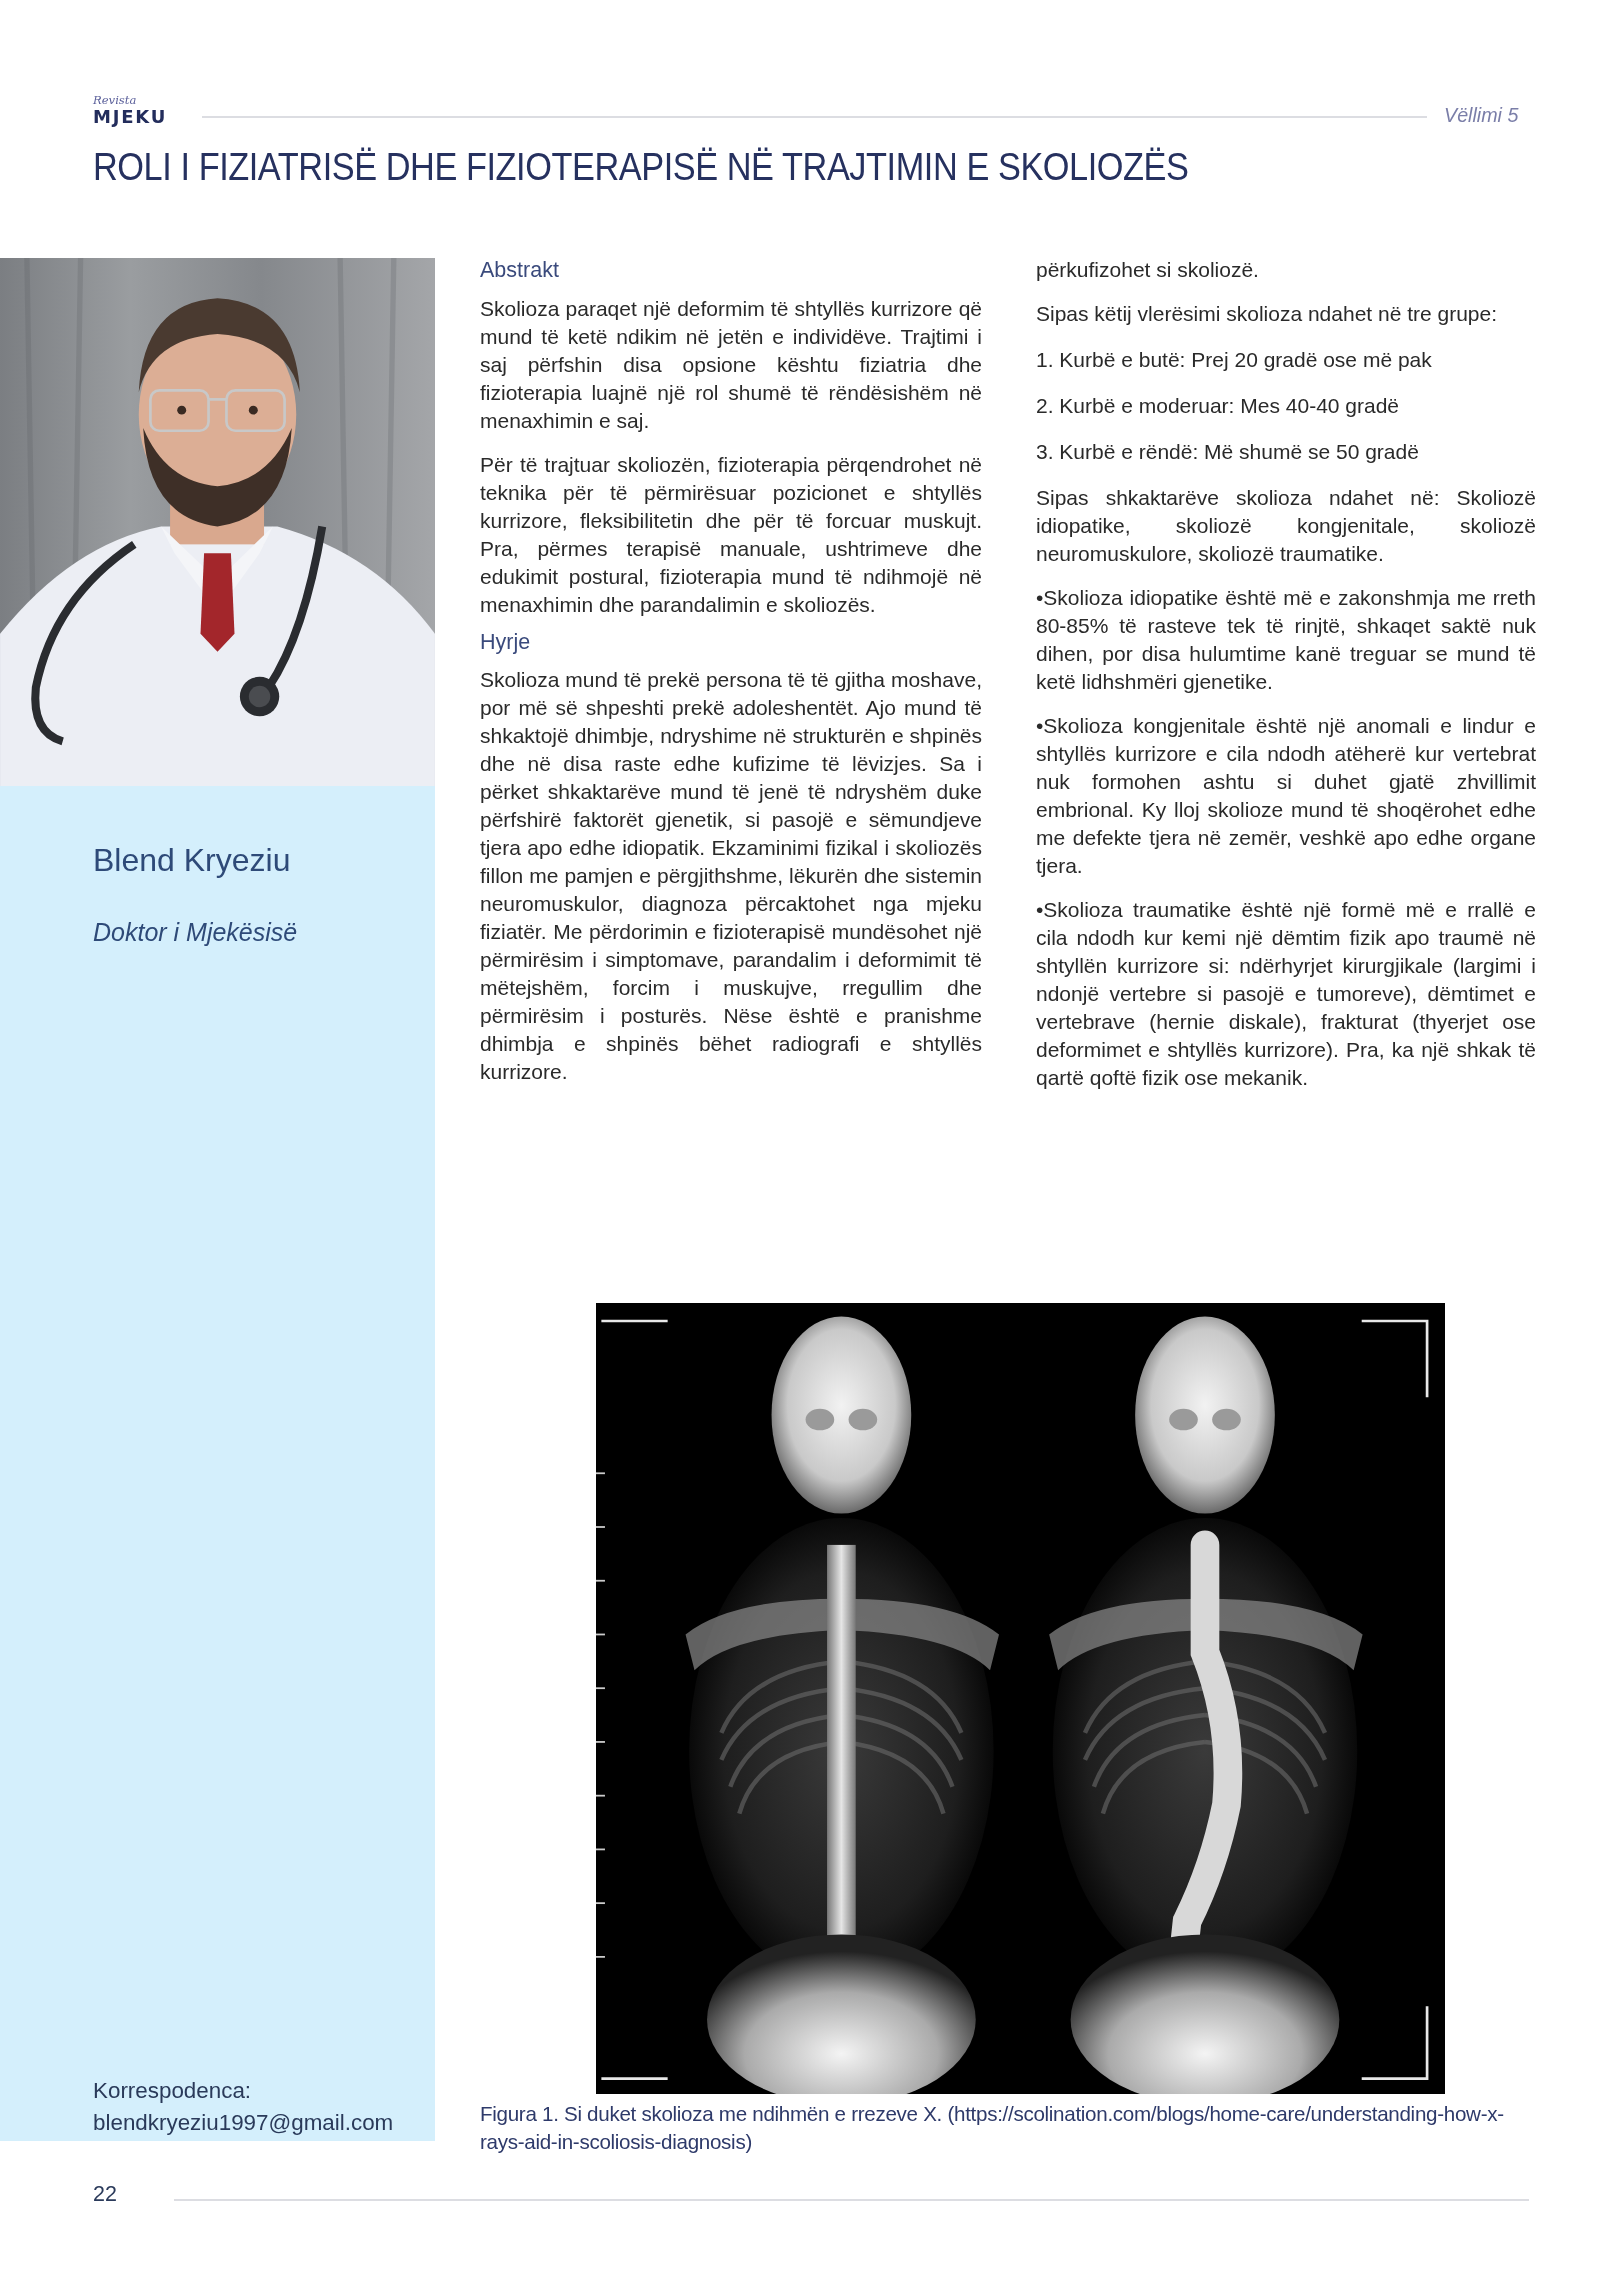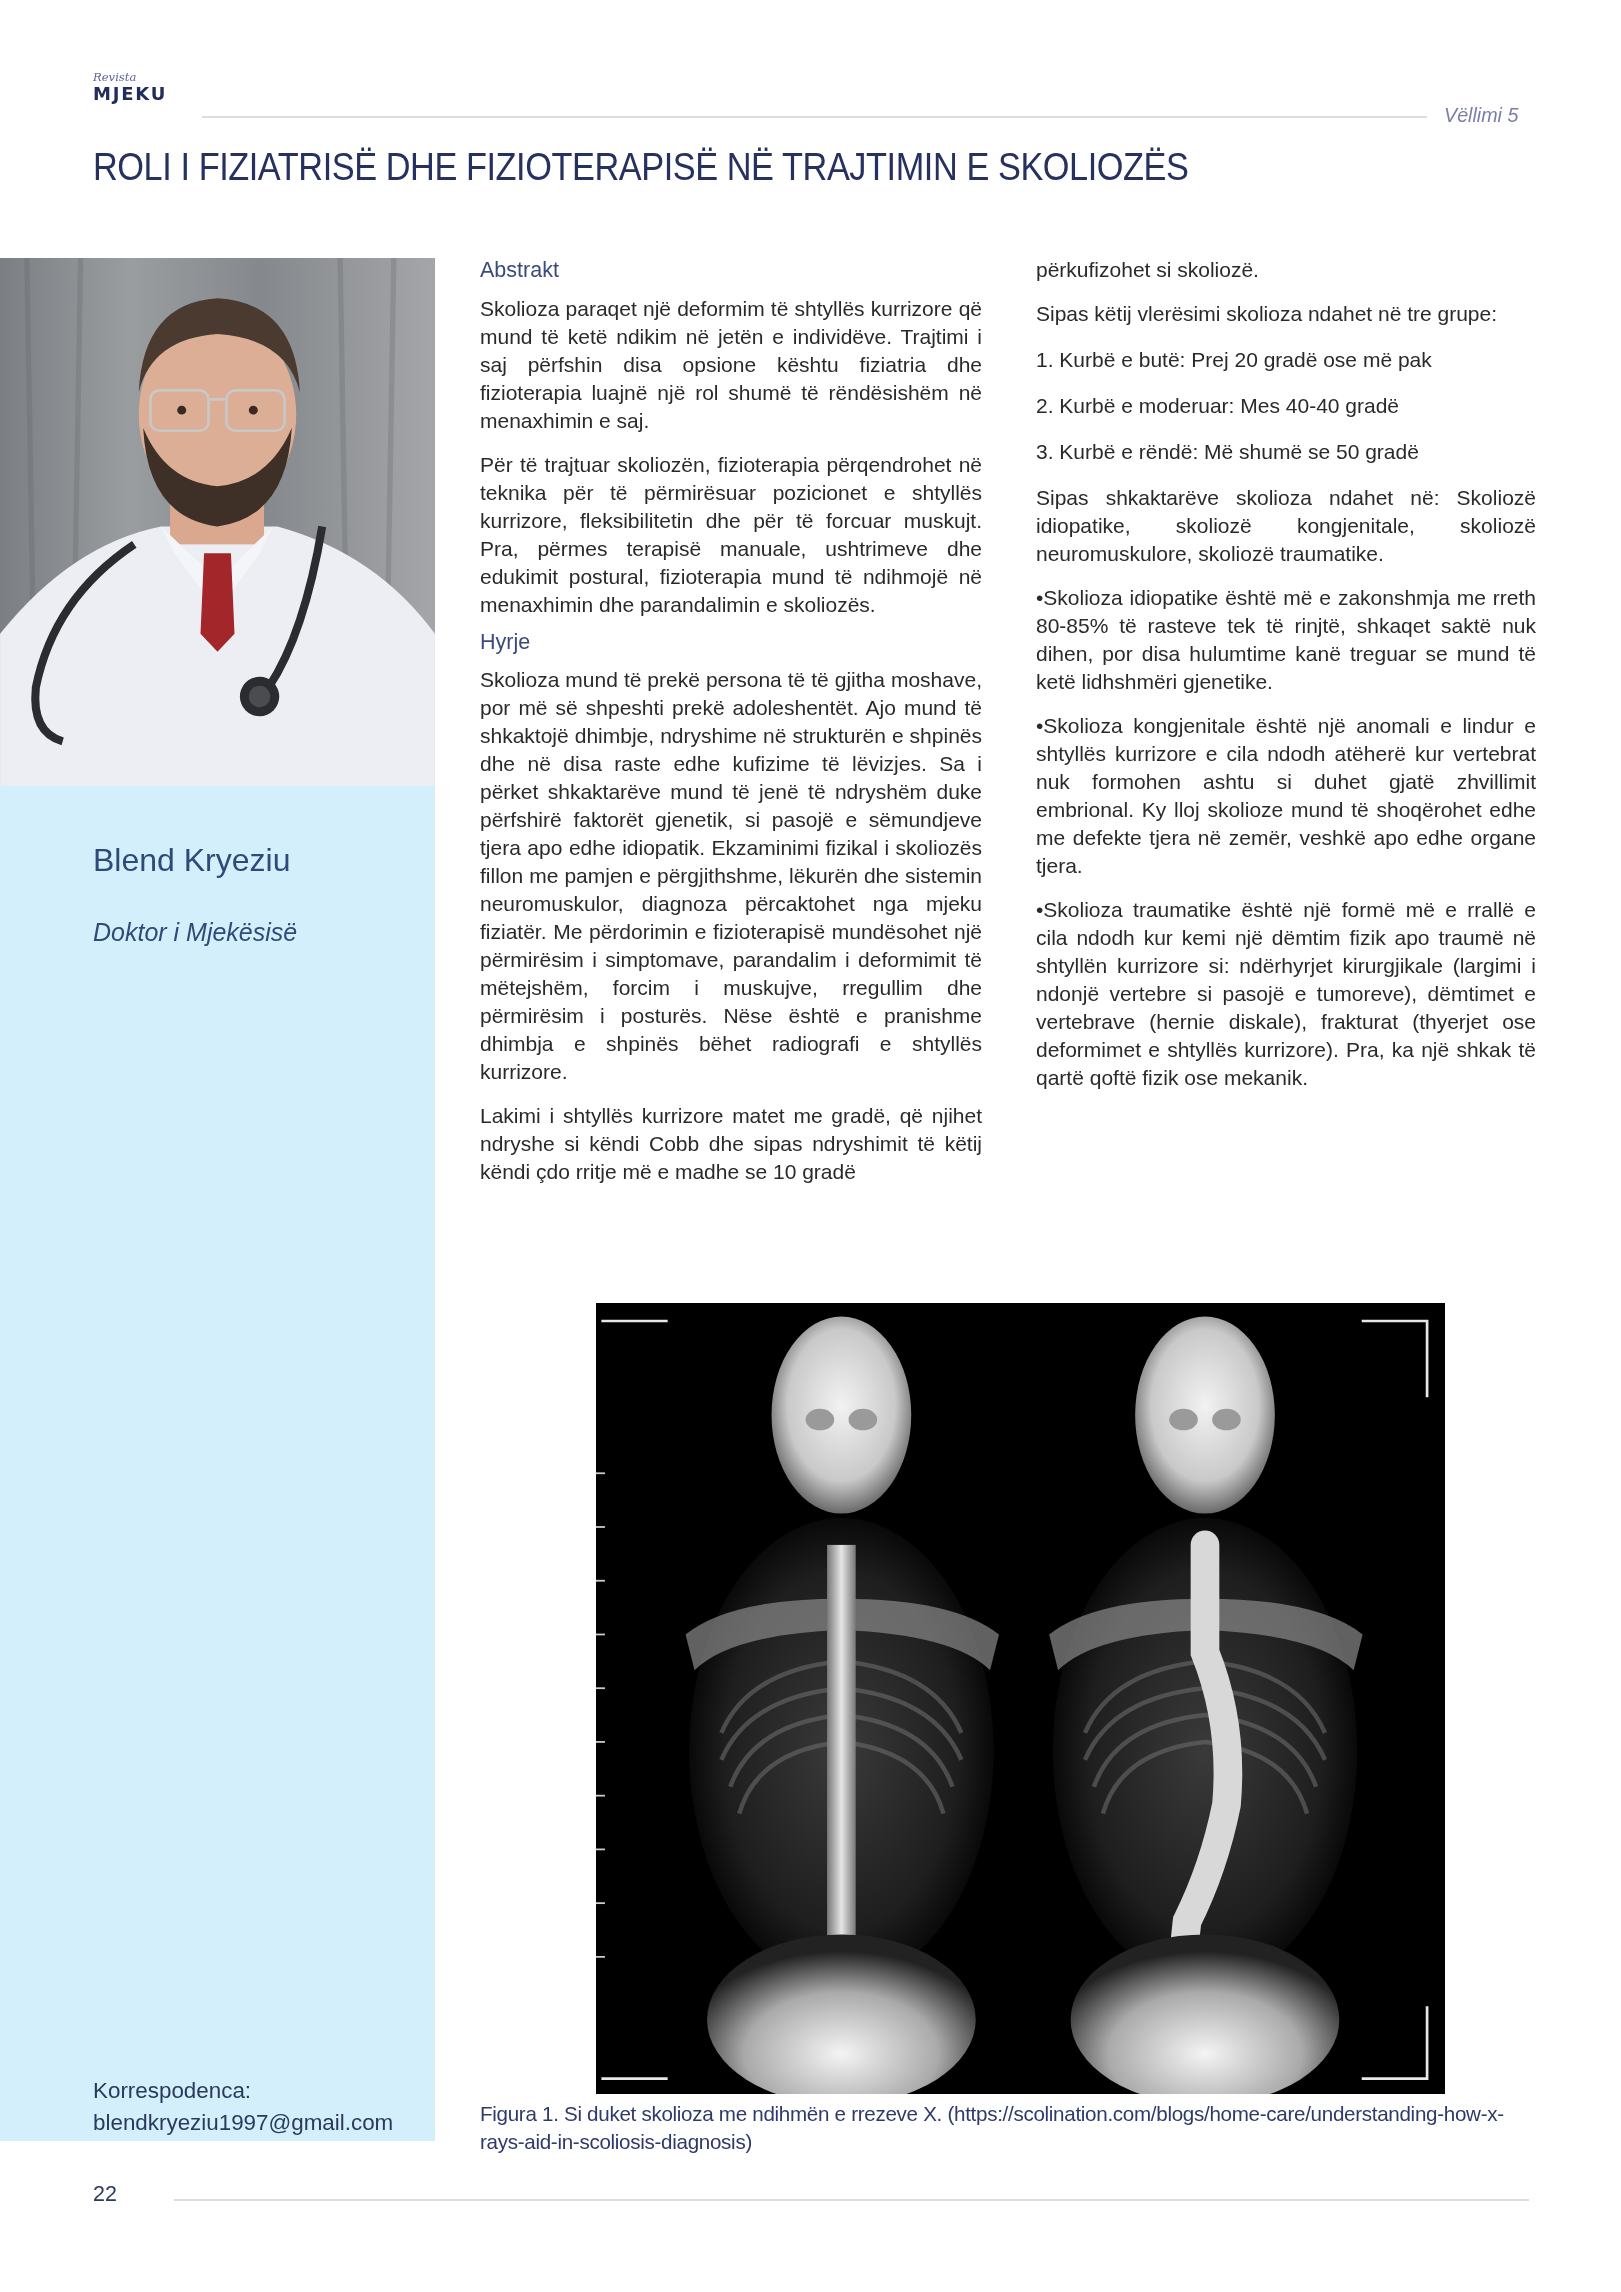--- a/index.html
+++ b/index.html
@@ -1,20 +1,20 @@
 <!DOCTYPE html>
 <html style="font-size:14.3px"><head>
 <meta charset="utf-8">
 <style>
   html, body { margin: 0; padding: 0; background: #ffffff; }
   body { width: 1621px; height: 2293px; position: relative; overflow: hidden;
          font-family: "Liberation Sans", "DejaVu Sans", sans-serif; color: #2a2a2a; }
 
   
-  .logo { position: absolute; left: 93px; top: 72px; line-height: 1; }
+  .logo { position: absolute; left: 93px; top: 95px; line-height: 1; }
   .logo .revista { font-family: "DejaVu Serif", serif; font-style: italic; font-size: 11.6px; color: #5a5f9a; display: block; }
   .logo .mjeku { font-family: "DejaVu Sans", sans-serif; font-weight: bold; font-size: 18px; letter-spacing: 1.8px; color: #232d5c; display: block; margin-top: 1.8px; }
   .header-rule { position: absolute; left: 202px; top: 116px; width: 1225px; height: 1.8px; background: #dcdde2; }
   .volume { position: absolute; left: 1444px; top: 104px; font-size: 19.7px; color: #7a7ea8; font-style: italic; }
 
   .title { position: absolute; left: 93px; top: 145px; font-size: 39px; color: #26315f; letter-spacing: -0.5px;
            font-family: "Liberation Sans", sans-serif; white-space: nowrap; transform: scaleX(0.88); transform-origin: left top; }
 
   
   .sidebar { position: absolute; left: 0; top: 786px; width: 435px; height: 1355px; background: #d4effc; }
@@ -104,21 +104,20 @@
 <div class="author-role">Doktor i Mjekësisë</div>
 <div class="corr-label">Korrespodenca:</div>
 <div class="corr-email">blendkryeziu1997@gmail.com</div>
 
 <div class="col col-left">
   <h3>Abstrakt</h3>
   <p>Skolioza paraqet një deformim të shtyllës kurrizore që mund të ketë ndikim në jetën e individëve. Trajtimi i saj përfshin disa opsione kështu fiziatria dhe fizioterapia luajnë një rol shumë të rëndësishëm në menaxhimin e saj.</p>
   <p style="margin-bottom:9px;">Për të trajtuar skoliozën, fizioterapia përqendrohet në teknika për të përmirësuar pozicionet e shtyllës kurrizore, fleksibilitetin dhe për të forcuar muskujt. Pra, përmes terapisë manuale, ushtrimeve dhe edukimit postural, fizioterapia mund të ndihmojë në menaxhimin dhe parandalimin e skoliozës.</p>
   <h3>Hyrje</h3>
   <p>Skolioza mund të prekë persona të të gjitha moshave, por më së shpeshti prekë adoleshentët. Ajo mund të shkaktojë dhimbje, ndryshime në strukturën e shpinës dhe në disa raste edhe kufizime të lëvizjes. Sa i përket shkaktarëve mund të jenë të ndryshëm duke përfshirë faktorët gjenetik, si pasojë e sëmundjeve tjera apo edhe idiopatik. Ekzaminimi fizikal i skoliozës fillon me pamjen e përgjithshme, lëkurën dhe sistemin neuromuskulor, diagnoza përcaktohet nga mjeku fiziatër. Me përdorimin e fizioterapisë mundësohet një përmirësim i simptomave, parandalim i deformimit të mëtejshëm, forcim i muskujve, rregullim dhe përmirësim i posturës. Nëse është e pranishme dhimbja e shpinës bëhet radiografi e shtyllës kurrizore.</p>
-  <p>Lakimi i shtyllës kurrizore matet me gradë, që njihet ndryshe si këndi Cobb dhe sipas ndryshimit të këtij këndi çdo rritje më e madhe se 10 gradë</p>
 </div>
 
 <div class="col col-right">
   <p>përkufizohet si skoliozë.</p>
   <p class="list">Sipas këtij vlerësimi skolioza ndahet në tre grupe:</p>
   <p class="list">1. Kurbë e butë: Prej 20 gradë ose më pak</p>
   <p class="list">2. Kurbë e moderuar: Mes 40-40 gradë</p>
   <p class="list">3. Kurbë e rëndë: Më shumë se 50 gradë</p>
   <p>Sipas shkaktarëve skolioza ndahet në: Skoliozë idiopatike, skoliozë kongjenitale, skoliozë neuromuskulore, skoliozë traumatike.</p>
   <p>•Skolioza idiopatike është më e zakonshmja me rreth 80-85% të rasteve tek të rinjtë, shkaqet saktë nuk dihen, por disa hulumtime kanë treguar se mund të ketë lidhshmëri gjenetike.</p>

